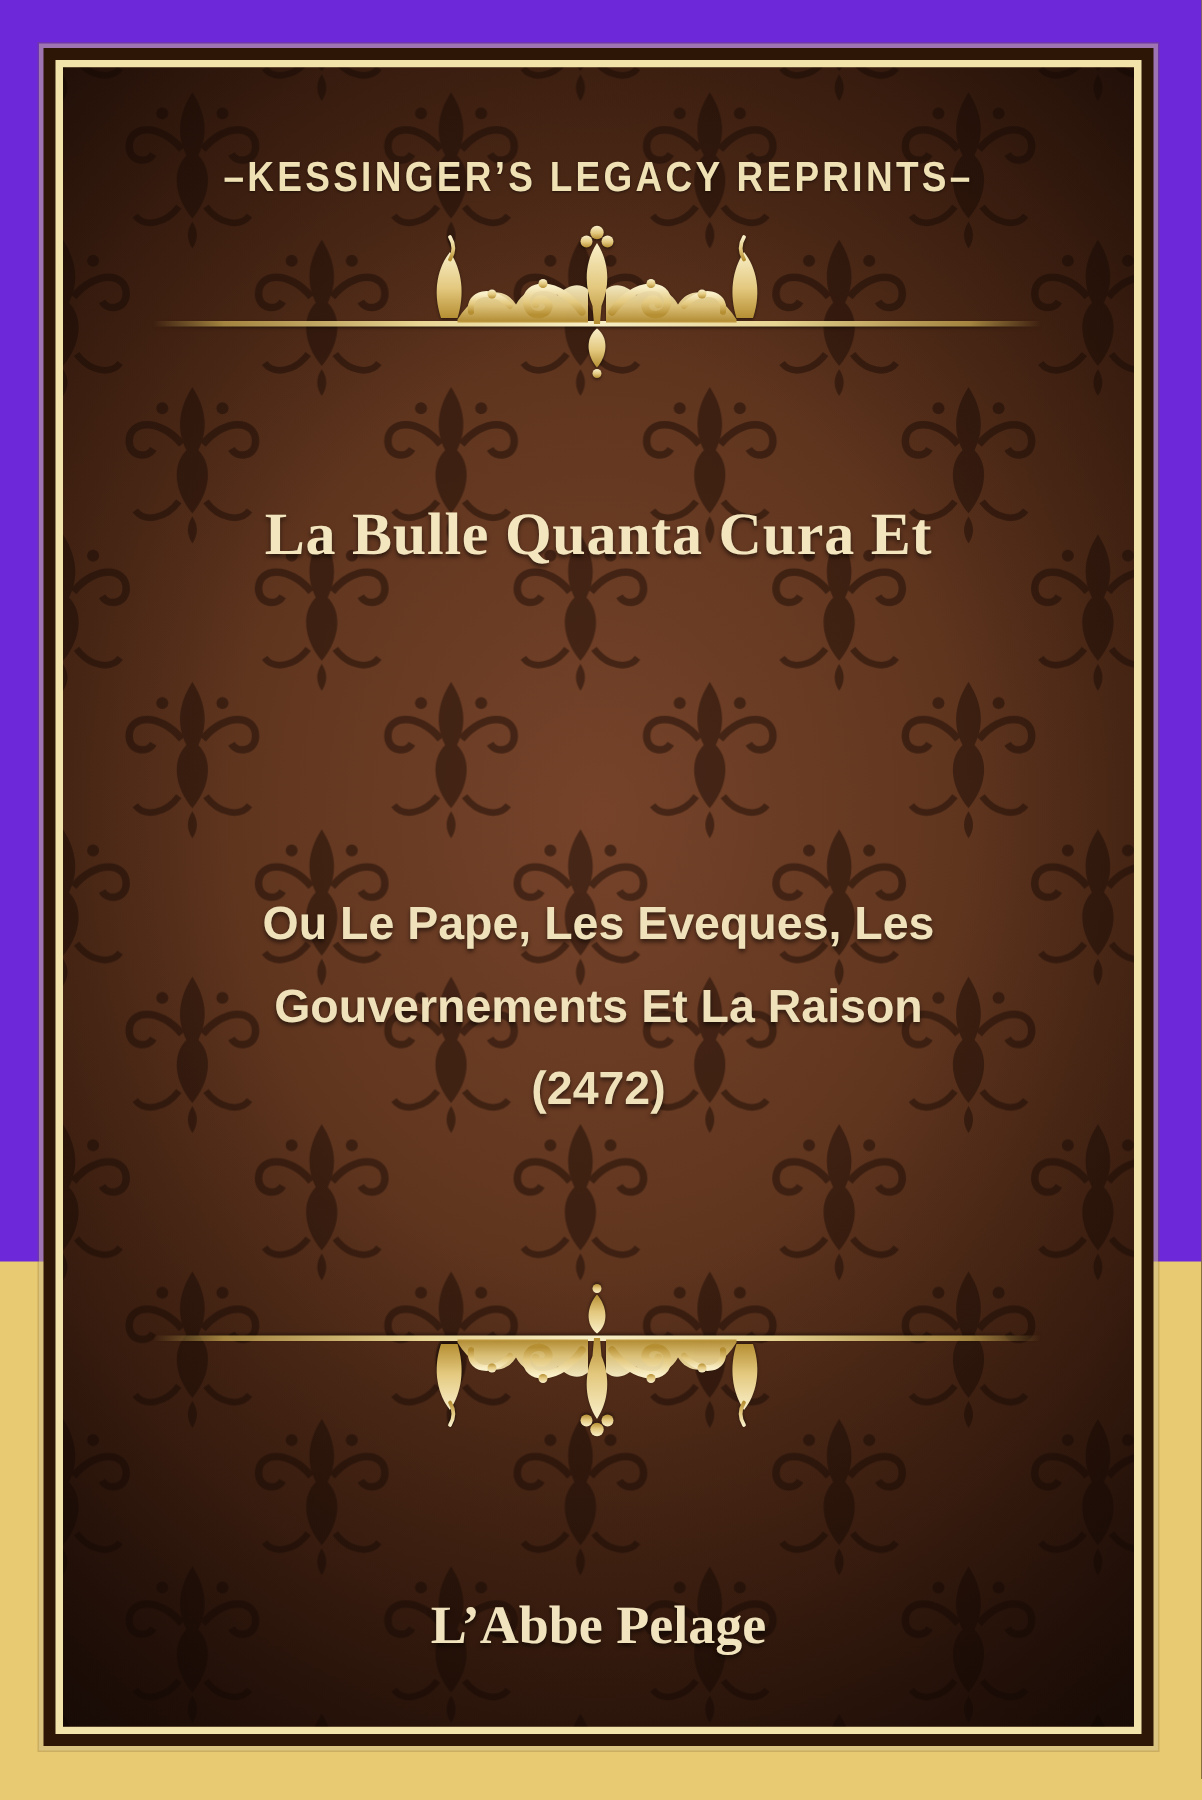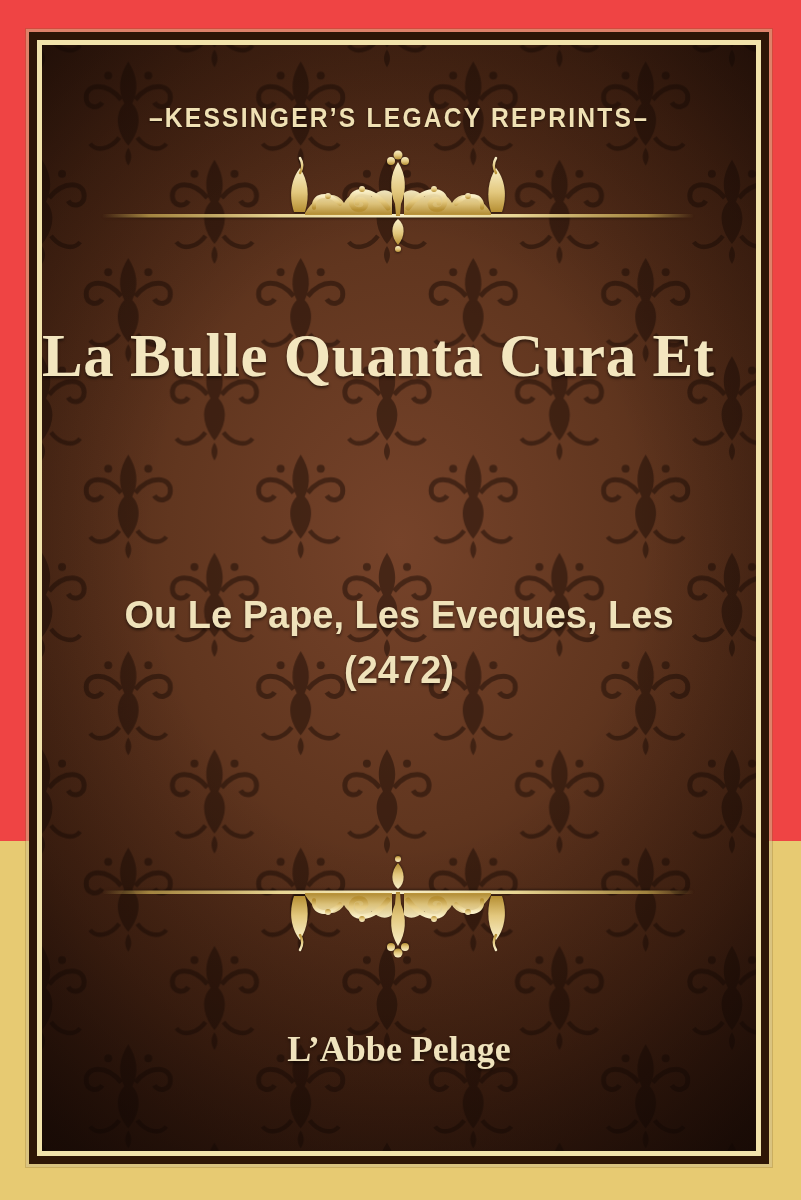--- a/index.html
+++ b/index.html
@@ -1,19 +1,19 @@
 <!DOCTYPE html>
 <html><head>
 <meta charset="utf-8">
 <style>
   html, body { margin:0; padding:0; }
   body { width:801px; height:1200px; background:#e7ca72; overflow:hidden;
          font-family:"Liberation Sans", "DejaVu Sans", sans-serif; }
 
-  .page { position:relative; width:801px; height:841px; background:#ef4444; }
+  .page { position:relative; width:801px; height:841px; background:#6d28d9; }
 
   
   .book { position:absolute; left:29px; top:32px; width:740px; height:1132px;
           background:#2e1606; box-shadow:0 0 0 3px rgba(246,236,190,.35), 0 0 0 4px rgba(120,90,40,.25);
           padding:8px; box-sizing:border-box; }
   .inner { width:100%; height:100%; box-sizing:border-box; border:5px solid #f2e3ab; }
 
   
   .cover { position:relative; width:100%; height:100%; overflow:hidden;
            background:radial-gradient(ellipse 85% 68% at 50% 45%,
@@ -29,31 +29,31 @@
              color:#f0e1b4; font-weight:700; font-size:28px; line-height:30px;
              letter-spacing:2.5px; white-space:nowrap;
              transform:scaleX(.88); transform-origin:50% 50%;
              text-shadow:0 1px 2px rgba(0,0,0,.55); }
 
   .flourish { position:absolute; left:56px; width:600px; height:110px;
               filter:drop-shadow(0 1px 1px rgba(0,0,0,.5)); }
   .flourish-top { top:101px; }
   .flourish-bottom { top:807px; transform:scaleY(-1); }
 
-  .title { position:absolute; top:278px; left:0; width:100%; margin:0; 
+  .title { position:absolute; top:278px; left:0; width:100%; margin:0; text-align:center;
            font-family:"Liberation Serif", "DejaVu Serif", serif; font-weight:700;
-           font-size:61px; line-height:66px; color:#f3e6bf; letter-spacing:.5px;
+           font-size:40px; line-height:66px; color:#f3e6bf; letter-spacing:.5px;
            text-shadow:0 2px 3px rgba(0,0,0,.55); }
   .title span, .subtitle span { display:block; white-space:nowrap; }
 
   .subtitle { position:absolute; top:543px; left:0; width:100%; margin:0; text-align:center;
-              font-weight:700; font-size:38px; line-height:55px; color:#efe2ba;
+              font-weight:700; font-size:31px; line-height:55px; color:#efe2ba;
               letter-spacing:0; text-shadow:0 2px 3px rgba(0,0,0,.55); }
 
-  .author { position:absolute; top:982px; left:0; width:100%; text-align:center;
+  .author { position:absolute; top:1016px; left:0; width:100%; text-align:center;
             font-family:"Liberation Serif", "DejaVu Serif", serif; font-weight:700;
             font-size:36px; line-height:44px; color:#f0e3bd;
             text-shadow:0 2px 3px rgba(0,0,0,.55); white-space:nowrap; }
 
   .defs-holder { position:absolute; width:0; height:0; overflow:hidden; }
 </style>
 </head>
 <body>
 
 <svg class="defs-holder" aria-hidden="true">
@@ -135,20 +135,21 @@
           <svg class="flourish flourish-top" viewBox="0 0 600 110">
             <use href="#flourish-group"></use>
           </svg>
 
           <h1 class="title">
             <span>La Bulle Quanta Cura Et</span>
           </h1>
 
           <h2 class="subtitle">
             <span>Ou Le Pape, Les Eveques, Les</span>
+            <span>Gouvernements Et La Raison</span>
             <span>(2472)</span>
           </h2>
 
           <svg class="flourish flourish-bottom" viewBox="0 0 600 110">
             <use href="#flourish-group"></use>
           </svg>
 
           <div class="author">L’Abbe Pelage</div>
 
         </div>

